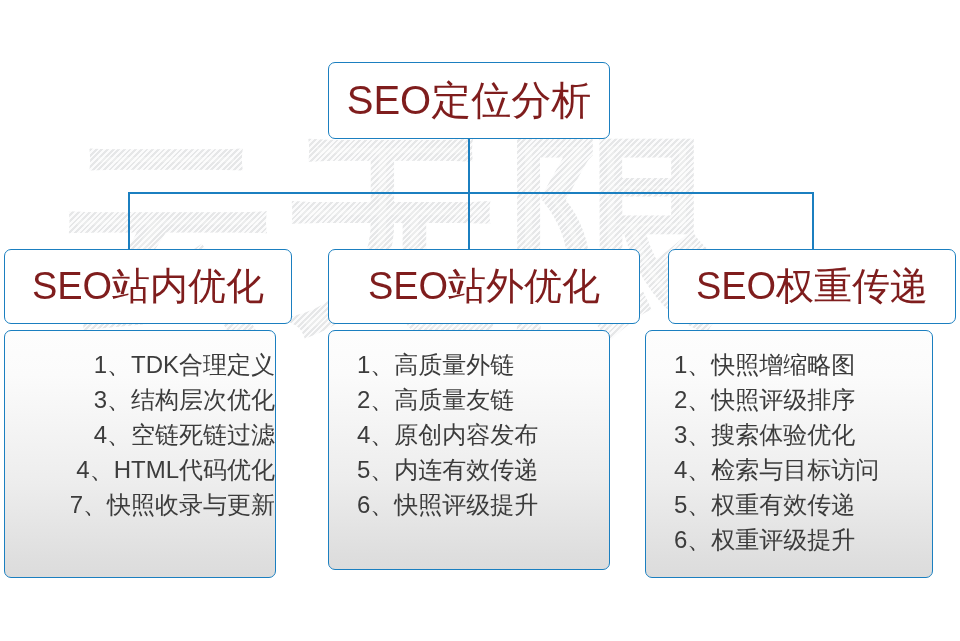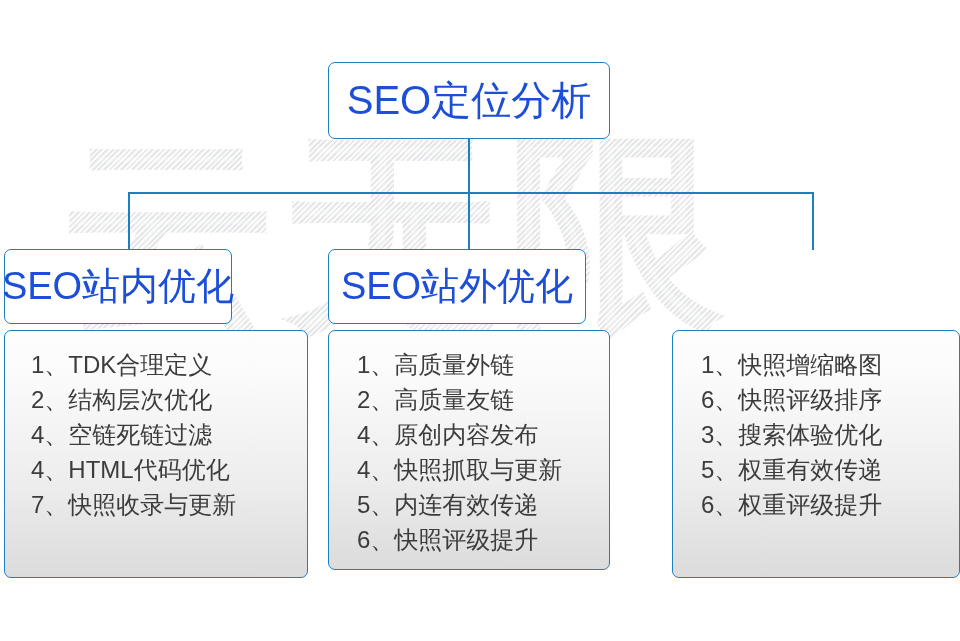--- a/index.html
+++ b/index.html
@@ -47,21 +47,21 @@
   .node{
     position:absolute;
     box-sizing:border-box;
     border:1.6px solid #1b7fc0;
     border-radius:7px;
     background:#ffffff;
     display:flex;align-items:center;justify-content:center;
     z-index:2;
   }
   .node .txt{
-    color:#1d4ed8;
+    color:#7f1d1d;
     white-space:nowrap;
   }
 
   #root{
     left:328px;top:62px;width:282px;height:77px;
   }
   #root .txt{font-size:40px;}
 
   .col-head{
     height:75px;
@@ -86,26 +86,26 @@
   }
   .col-body li{
     color:#3c3c3c;
     font-size:24px;
     line-height:35px;
     white-space:nowrap;
     padding-left:26px;
   }
 
   
-  #c0-head{left:4px;  top:249px; width:228px;}
-  #c0-body{left:4px;  top:330px; width:304px; height:248px;}
-  #c1-head{left:328px;top:249px; width:258px;}
+  #c0-head{left:4px;  top:249px; width:288px;}
+  #c0-body{left:4px;  top:330px; width:272px; height:248px;text-align:right;}
+  #c1-head{left:328px;top:249px; width:312px;}
   #c1-body{left:328px;top:330px; width:282px; height:240px;}
   #c2-head{left:668px;top:249px; width:288px;}
-  #c2-body{left:672px;top:330px; width:288px; height:248px;}
+  #c2-body{left:645px;top:330px; width:288px; height:248px;}
 
   #c1-body li, #c2-body li{padding-left:28px;}
 </style>
 </head>
 <body>
 
 <div id="stage">
 
   <div class="wm">
     <span>云无限</span>
@@ -121,44 +121,47 @@
   <div class="node" id="root">
     <span class="txt">SEO定位分析</span>
   </div>
 
   <div class="node col-head" id="c0-head">
     <span class="txt">SEO站内优化</span>
   </div>
   <div class="col-body" id="c0-body">
     <ol>
       <li>1、TDK合理定义</li>
-      <li>2、结构层次优化</li>
+      <li>3、结构层次优化</li>
       <li>4、空链死链过滤</li>
       <li>4、HTML代码优化</li>
       <li>7、快照收录与更新</li>
     </ol>
   </div>
 
   <div class="node col-head" id="c1-head">
     <span class="txt">SEO站外优化</span>
   </div>
   <div class="col-body" id="c1-body">
     <ol>
       <li>1、高质量外链</li>
       <li>2、高质量友链</li>
       <li>4、原创内容发布</li>
-      <li>4、快照抓取与更新</li>
       <li>5、内连有效传递</li>
       <li>6、快照评级提升</li>
     </ol>
   </div>
 
+  <div class="node col-head" id="c2-head">
+    <span class="txt">SEO权重传递</span>
+  </div>
   <div class="col-body" id="c2-body">
     <ol>
       <li>1、快照增缩略图</li>
-      <li>6、快照评级排序</li>
+      <li>2、快照评级排序</li>
       <li>3、搜索体验优化</li>
+      <li>4、检索与目标访问</li>
       <li>5、权重有效传递</li>
       <li>6、权重评级提升</li>
     </ol>
   </div>
 
 </div>
 
 </body></html>

